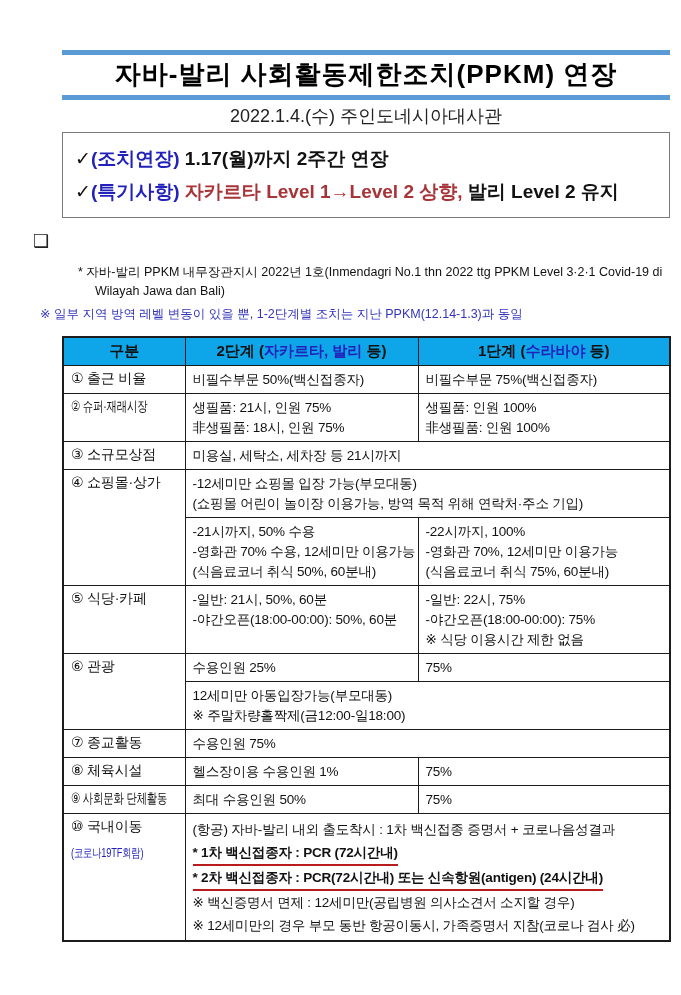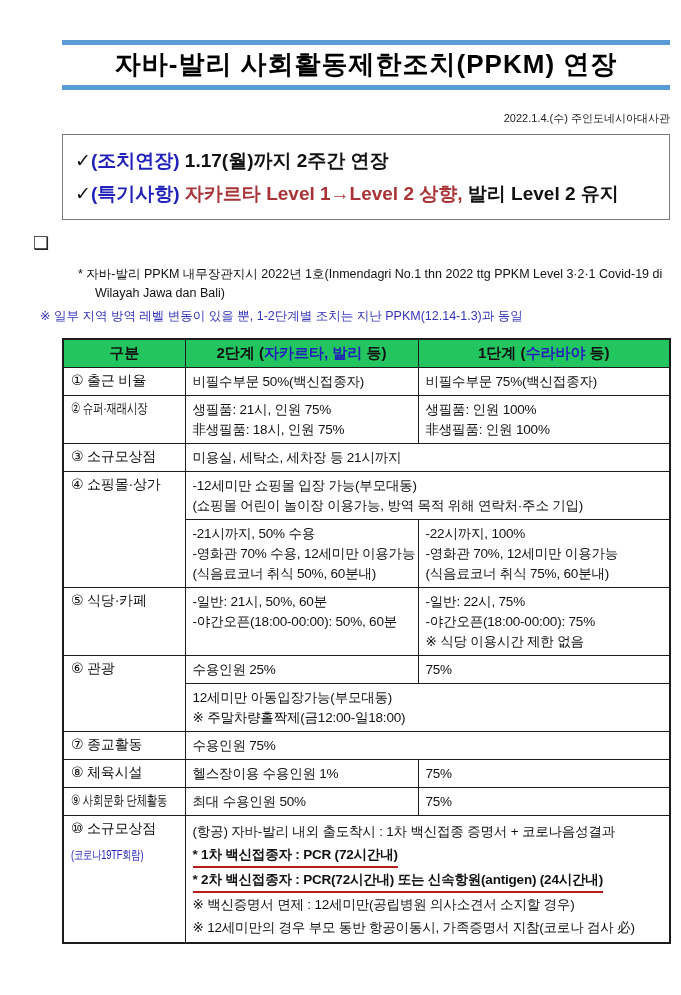--- a/index.html
+++ b/index.html
@@ -1,47 +1,47 @@
 <!DOCTYPE html>
 <html><head>
 <meta charset="utf-8">
 <style>
   html,body{margin:0;padding:0;background:#ffffff;}
   .page{
     position:relative;width:681px;height:995px;background:#ffffff;
     font-family:"Liberation Sans","DejaVu Sans",sans-serif;color:#111;
-    padding-top:40px;box-sizing:border-box;overflow:hidden;
+    padding-top:50px;box-sizing:border-box;overflow:hidden;
   }
   .content{margin-left:62px;width:608px;}
   .bar{height:5px;background:#5b9bd5;}
   .title{
     margin:0;padding:2px 0 3px;text-align:center;
     font-size:26px;font-weight:bold;letter-spacing:1px;color:#000;
   }
-  .date-line{margin-top:20px;text-align:right;font-size:11px;line-height:17px;color:#222;}
+  .date-line{margin-top:8px;text-align:center;font-size:18px;line-height:17px;color:#222;}
   .summary-box{
     margin-top:7px;border:1.5px solid #7a7a7a;padding:9px 12px;
     font-size:19px;font-weight:bold;line-height:33px;box-sizing:border-box;
   }
   .blue{color:#2222bb;}
   .red{color:#a93438;}
   .para{margin-top:8px;display:flex;font-size:19px;font-weight:bold;line-height:31px;margin-left:-29px;width:637px;}
   .bullet{width:35px;flex:none;font-size:18px;color:#222;}
   .u-red{border-bottom:2.5px solid #e08a8a;padding-bottom:1px;}
   .notes{margin-top:6px;font-size:12.5px;line-height:19px;color:#111;}
   .note-star{padding-left:17px;text-indent:-17px;width:600px;margin-left:16px;}
   .note-blue{margin-top:4px;margin-left:-22px;color:#3434bb;}
   table.grid{
     margin-top:12px;border-collapse:collapse;table-layout:fixed;width:607px;
     font-size:13.5px;letter-spacing:-0.2px;
   }
   table.grid{border:2.5px solid #1c1c1c;}
   .grid th,.grid td{border:1.5px solid #1c1c1c;padding:3.5px 7px;vertical-align:top;}
   .grid th{
-    background:#22c55e;font-size:15px;font-weight:bold;text-align:center;
+    background:#0ea5e9;font-size:15px;font-weight:bold;text-align:center;
     vertical-align:middle;padding:4px 2px;letter-spacing:0;
   }
   .lbl{font-size:14px;white-space:nowrap;overflow:visible;}
   .squeeze{display:inline-block;transform:scaleX(0.74);transform-origin:0 50%;white-space:nowrap;}
   .ln{line-height:20px;white-space:nowrap;}
   .sublabel{margin-top:9px;font-size:12.5px;color:#2222bb;white-space:nowrap;}
   .r10 .ln{line-height:23px;}
   .bold-u{font-weight:bold;display:inline-block;border-bottom:2px solid #b91c1c;padding-bottom:0px;}
 </style>
 </head>
@@ -186,21 +186,21 @@
         <td>
               <div class="ln">최대 수용인원 50%</div>
             </td>
         <td>
               <div class="ln">75%</div>
             </td>
       </tr>
 
       <tr class="r10">
         <td class="lbl">
-          <div>⑩ 소규모상점</div>
+          <div>⑩ 국내이동</div>
           <div class="sublabel squeeze">(코로나19TF회람)</div>
         </td>
         <td colspan="2">
           <div class="ln">(항공) 자바-발리 내외 출도착시 : 1차 백신접종 증명서 + 코로나음성결과</div>
           <div class="ln"><span class="bold-u">* 1차 백신접종자 : PCR (72시간내)</span></div>
           <div class="ln"><span class="bold-u">* 2차 백신접종자 : PCR(72시간내) 또는 신속항원(antigen) (24시간내)</span></div>
           <div class="ln">※ 백신증명서 면제 : 12세미만(공립병원 의사소견서 소지할 경우)</div>
           <div class="ln">※ 12세미만의 경우 부모 동반 항공이동시, 가족증명서 지참(코로나 검사 必)</div>
         </td>
       </tr>

